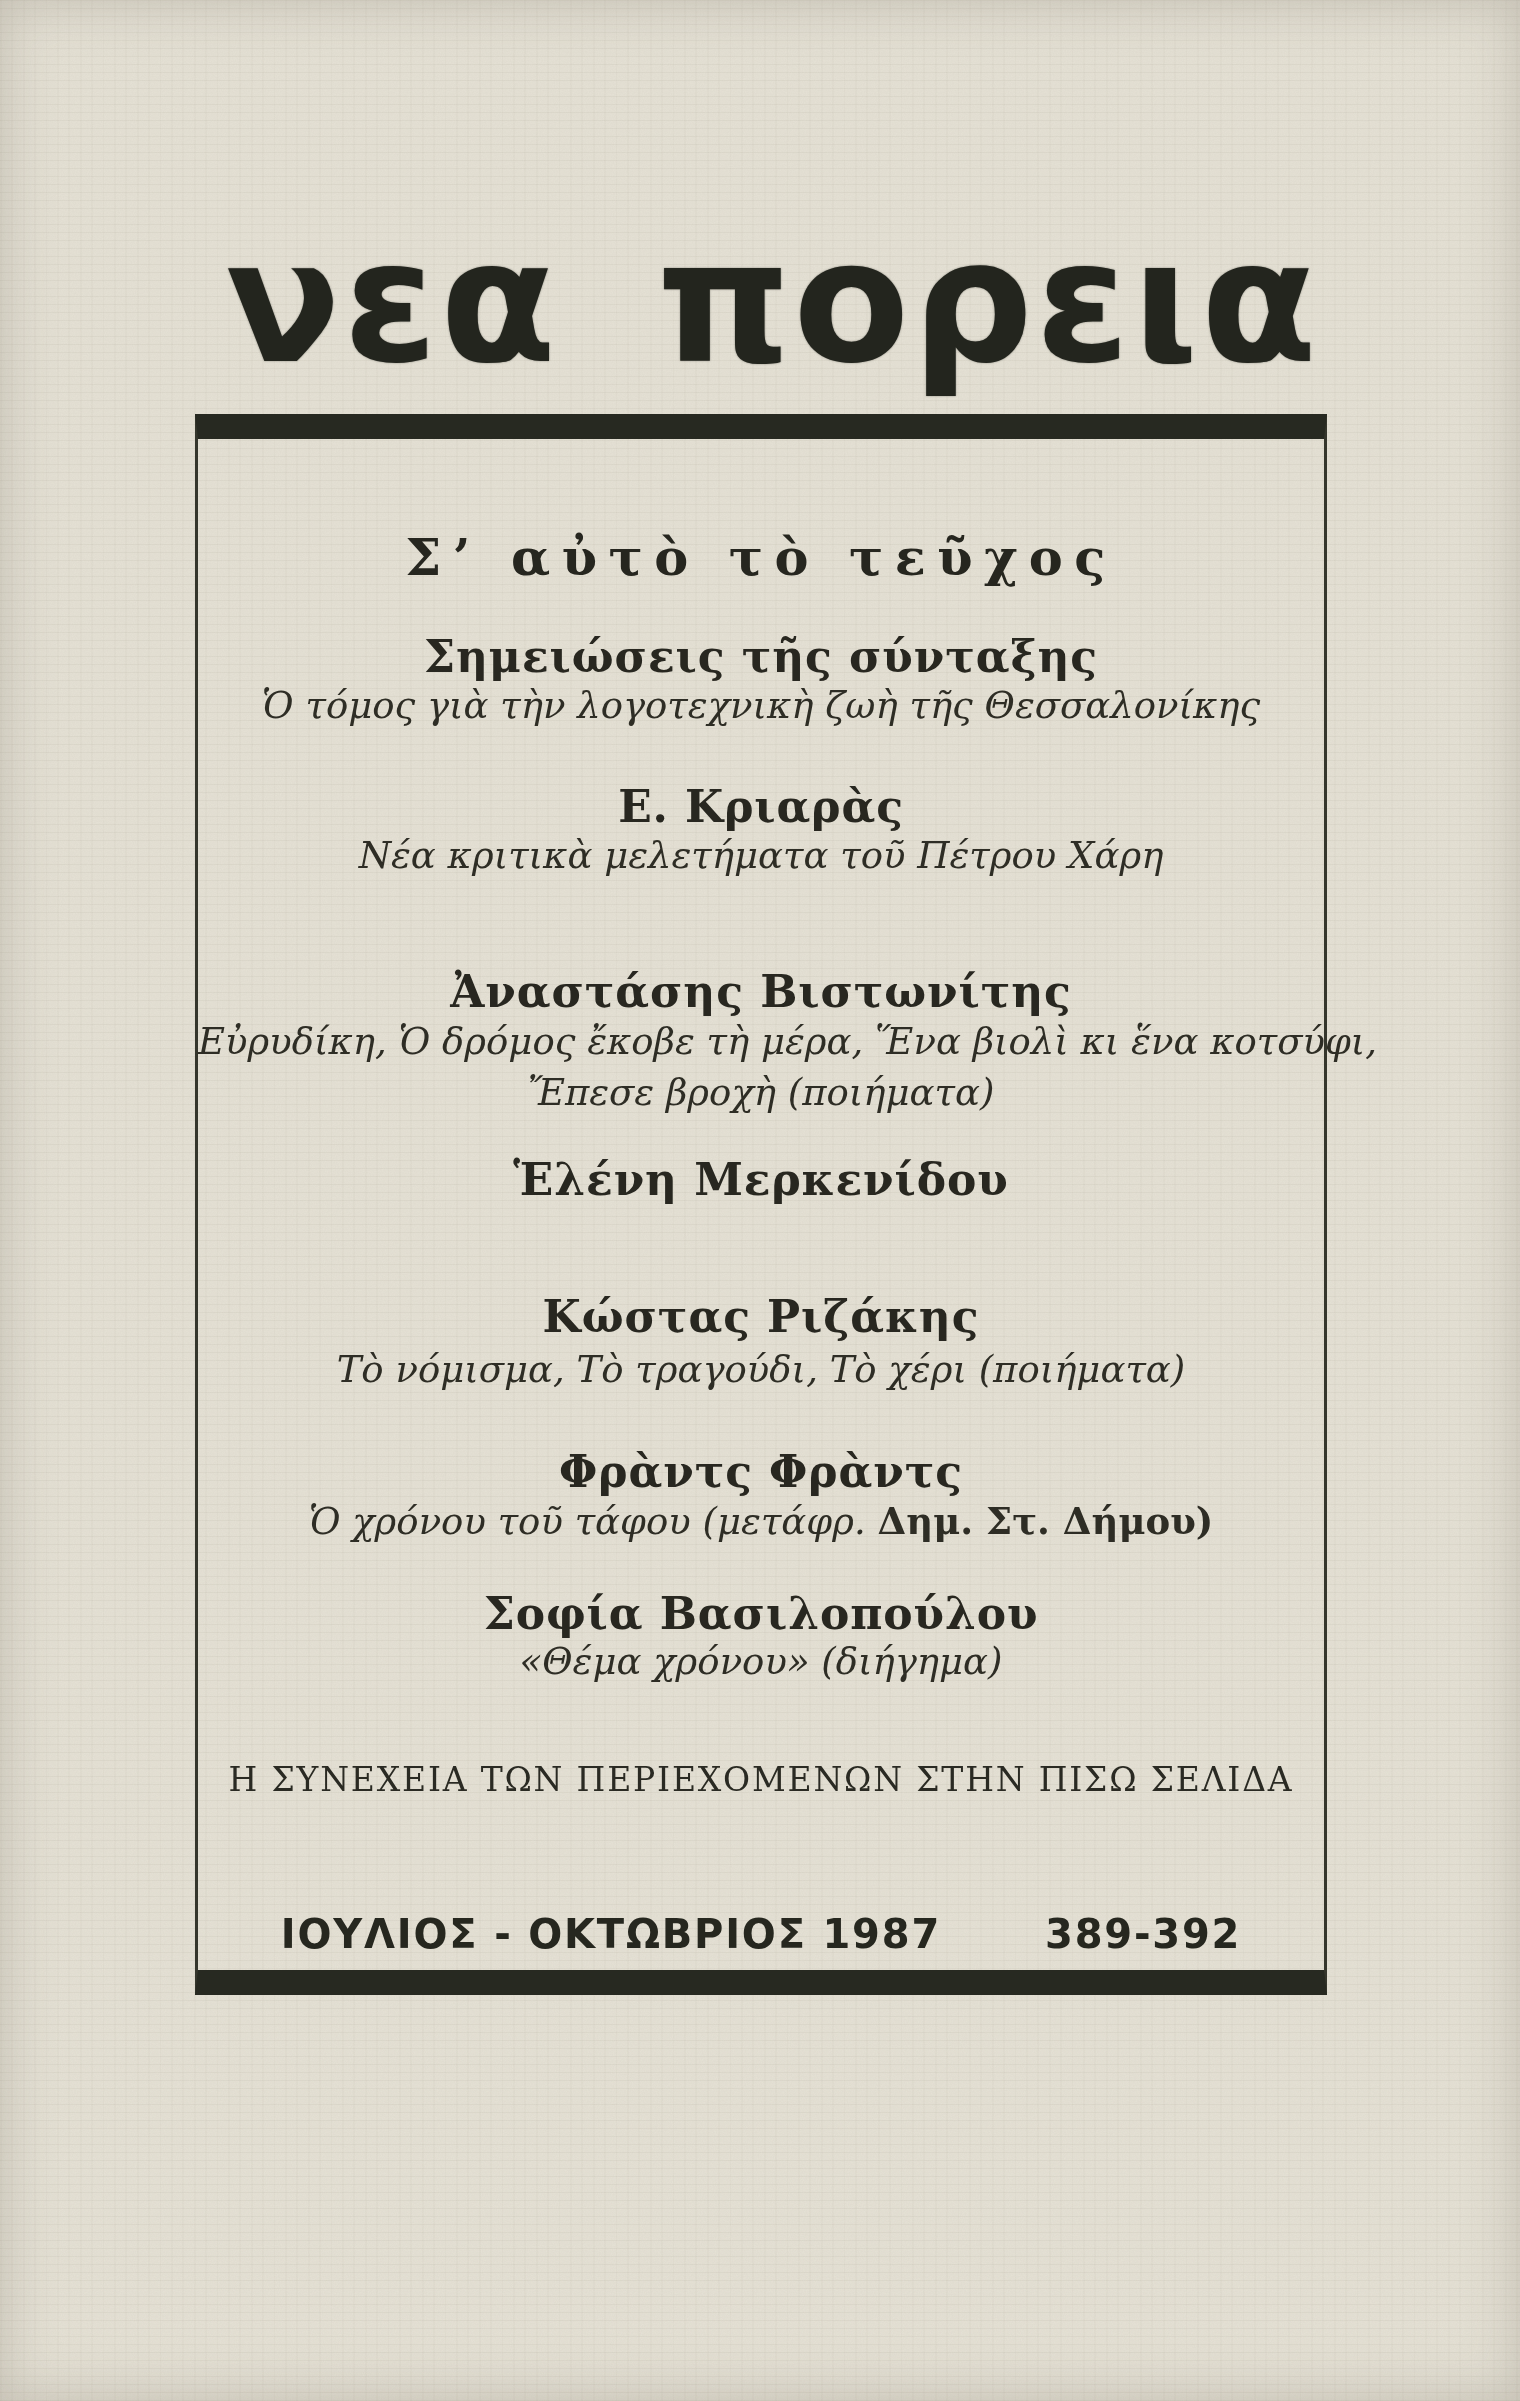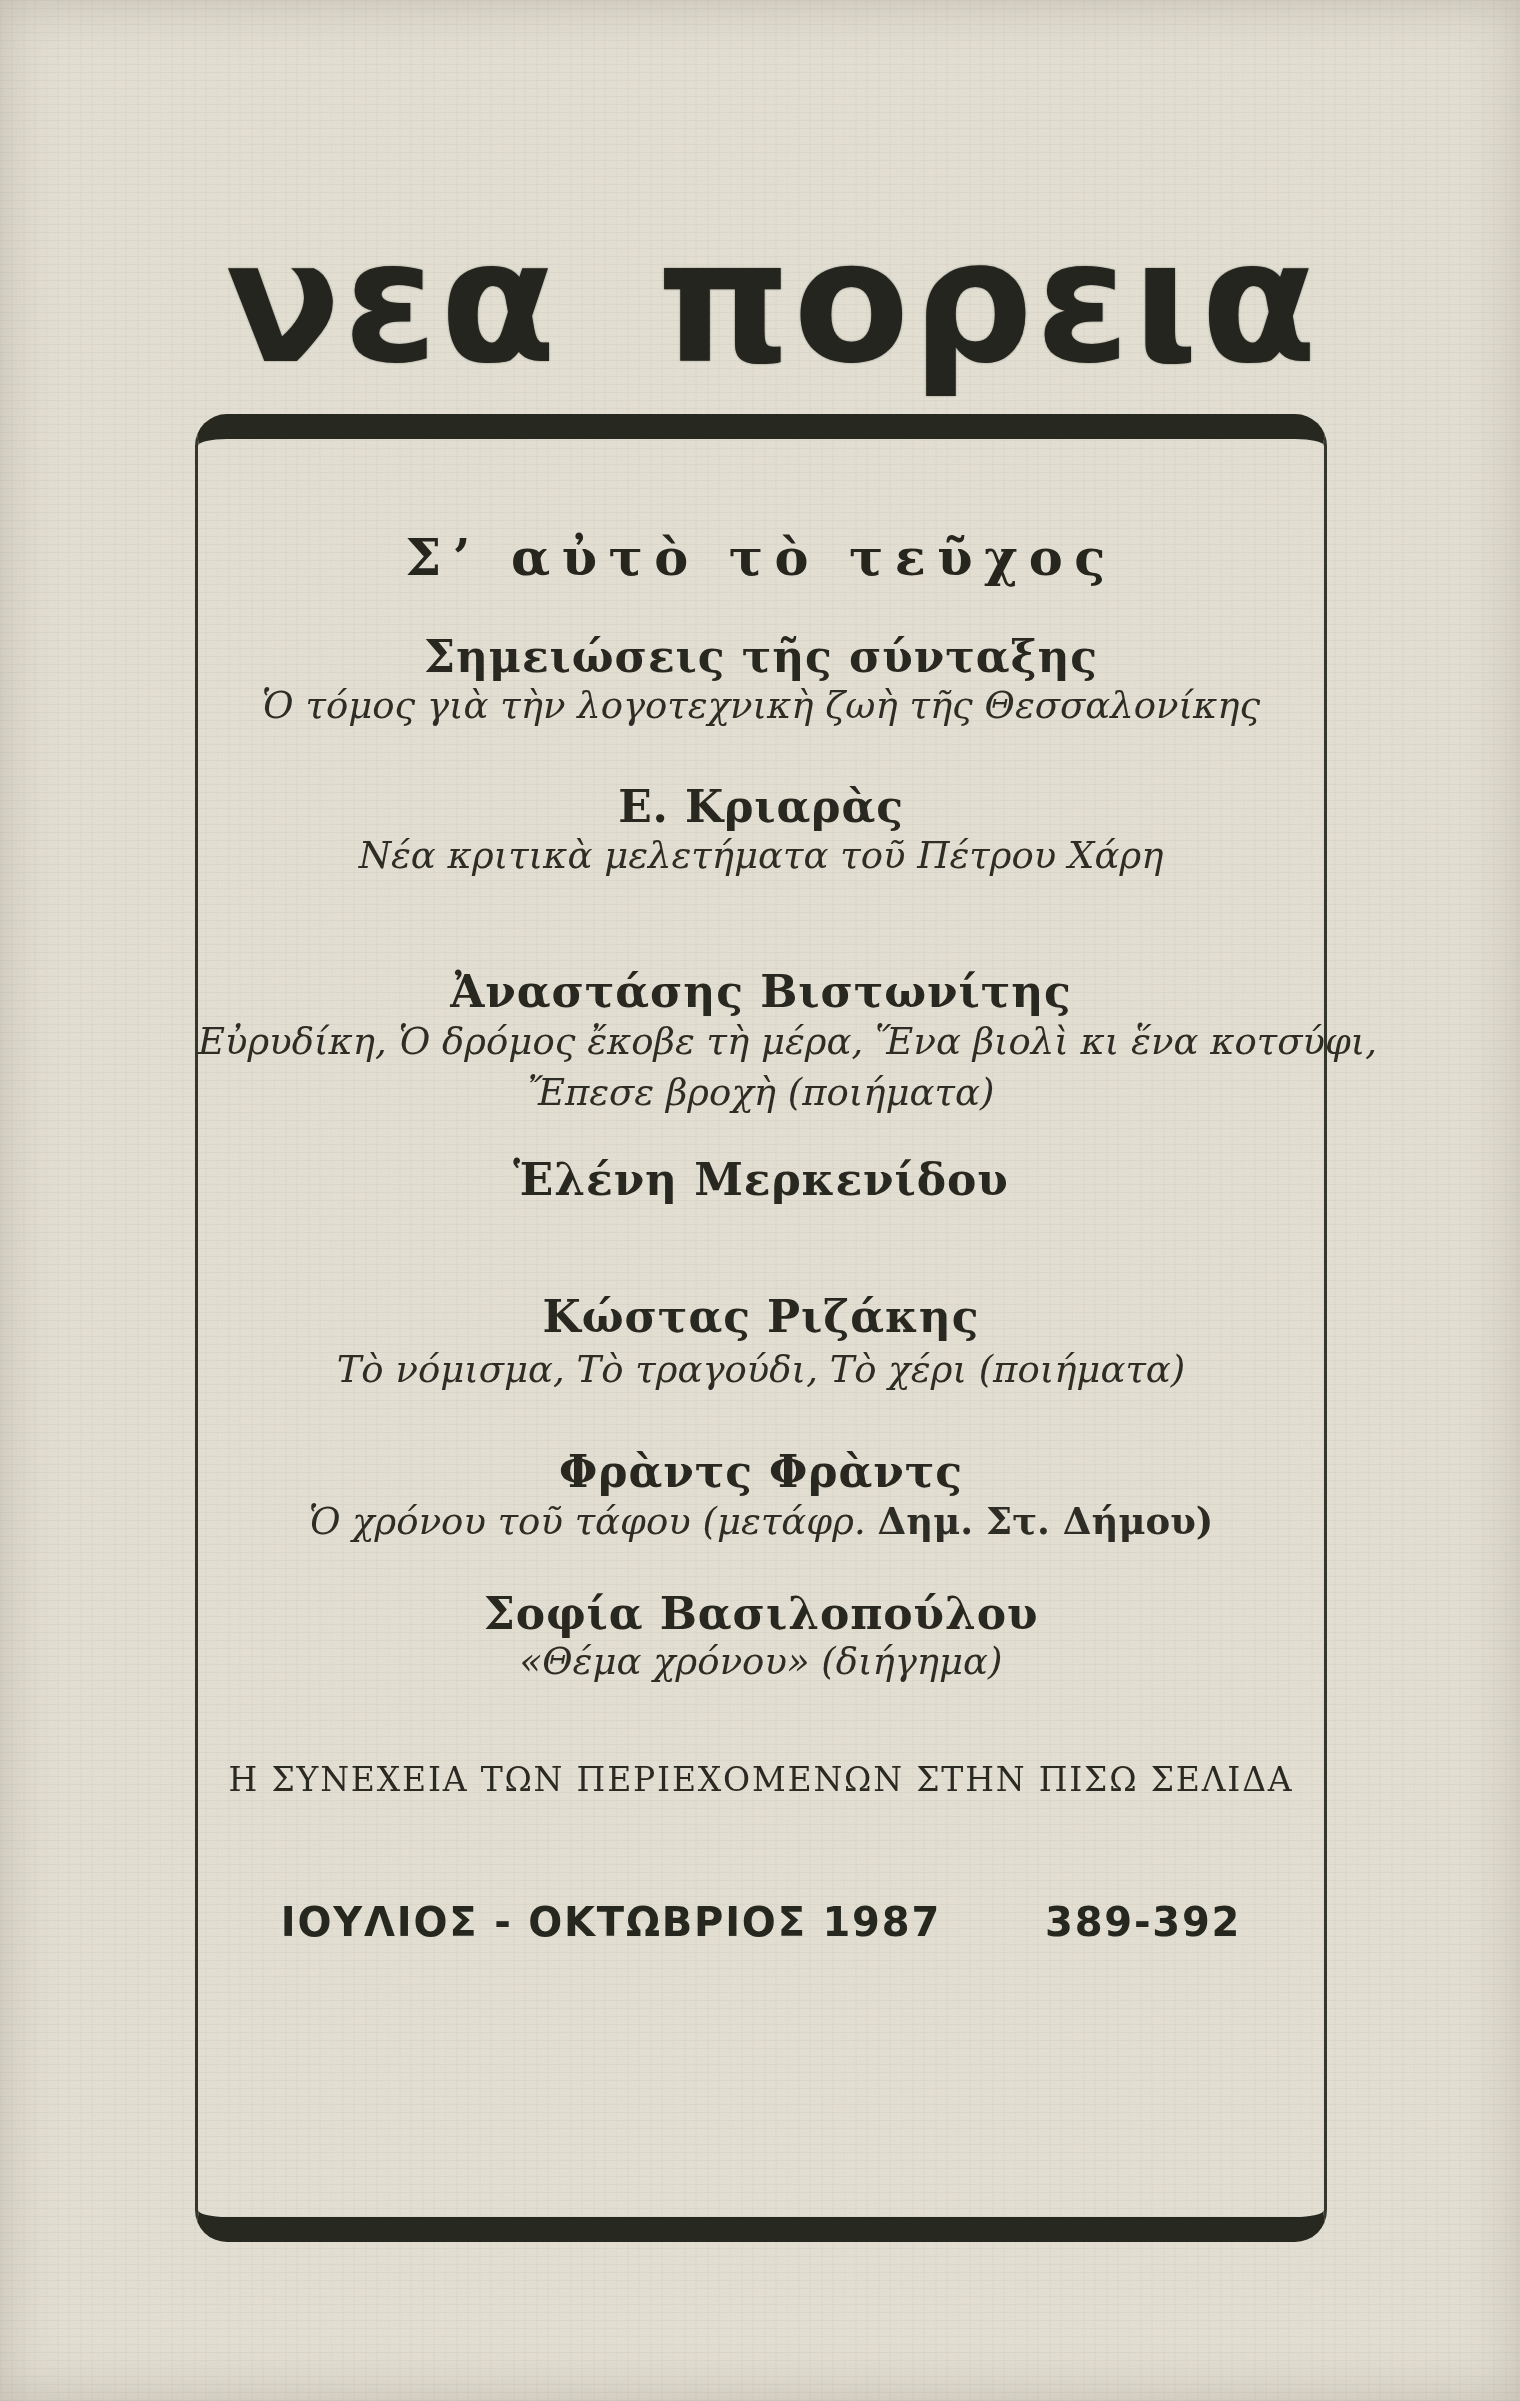--- a/index.html
+++ b/index.html
@@ -46,26 +46,25 @@
     word-spacing: 37px;
     color: #23251e;
     text-shadow: 0 0 1.8px rgba(35,37,30,0.55);
   }
 
   .contents-box {
     position: absolute;
     left: 195px;
     top: 414px;
     width: 1132px;
-    height: 1828px;
+    height: 1581px;
     border-top: 25px solid #272921;
     border-bottom: 25px solid #272921;
     border-left: 3.5px solid #35362c;
     border-right: 3.5px solid #35362c;
-    border-radius: 32px;
   }
 
   .line {
     position: absolute;
     left: 0;
     width: 100%;
     text-align: center;
     white-space: nowrap;
   }
 
@@ -102,20 +101,21 @@
 
   .issue-line {
     display: flex;
     justify-content: center;
     gap: 104px;
     font-family: "DejaVu Sans", sans-serif;
     font-weight: bold;
     font-size: 40px;
     letter-spacing: 1.8px;
     color: #26271f;
+    margin-top: 12px;
   }
 </style>
 </head>
 <body>
 
 <div class="page">
 
   <svg class="grain" width="1521" height="2401" xmlns="http://www.w3.org/2000/svg" viewBox="0 0 1727 2727">
     <filter id="grainf">
       <feTurbulence type="fractalNoise" baseFrequency="0.82" numOctaves="2" stitchTiles="stitch"></feTurbulence>

